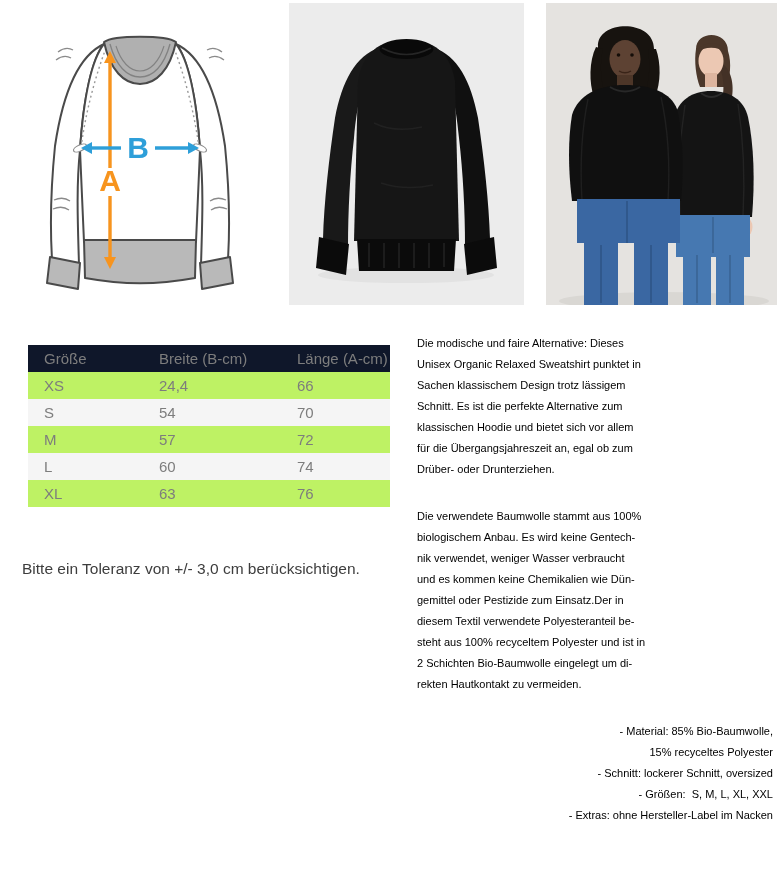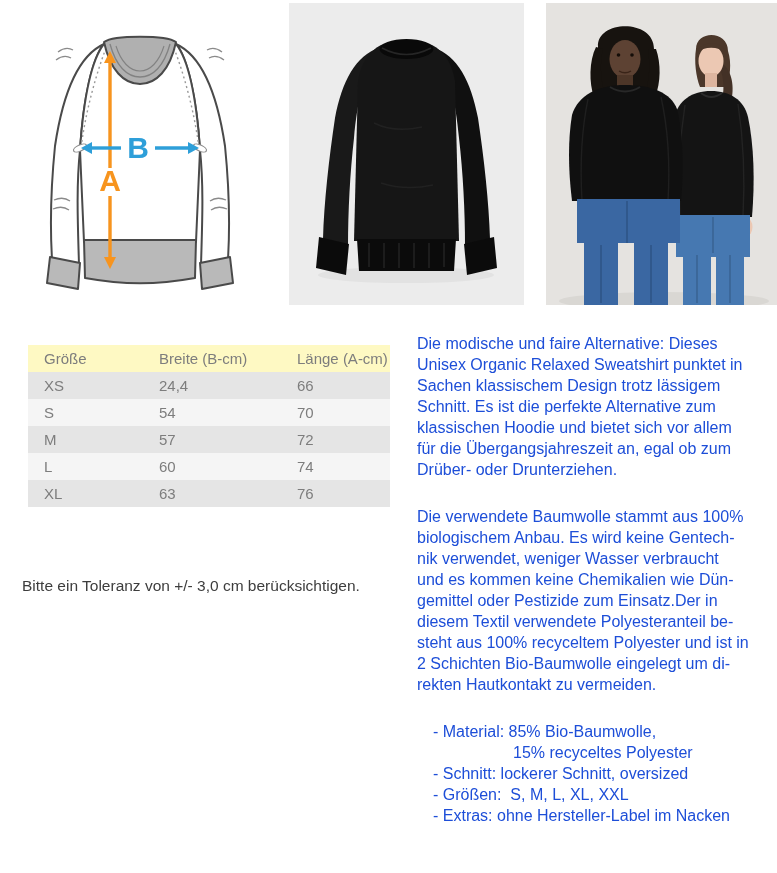--- a/index.html
+++ b/index.html
@@ -41,46 +41,46 @@
     font-weight: normal;
     text-align: left;
     padding: 5px 10px 5px 16px;
     height: 17px;
     white-space: nowrap;
     overflow: hidden;
   }
   .size-table col.c1 { width: 115px; }
   .size-table col.c2 { width: 138px; }
   .size-table col.c3 { width: 109px; }
-  .size-table tr.hdr   { background: #fef9c3; }
-  .size-table tr.alt   { background: #e5e5e5; padding-left: 16px; }
+  .size-table tr.hdr   { background: #0f172a; }
+  .size-table tr.alt   { background: #bef264; padding-left: 16px; }
   .size-table tr.plain { background: #f5f5f5; }
 
   
   .tolerance-note {
     position: absolute;
-    left: 22px; top: 577px;
+    left: 22px; top: 560px;
     font-size: 15.5px;
     color: #3d3d3d;
   }
 
   
   .description {
     position: absolute;
     left: 417px; top: 333px;
     width: 360px;
-    font-size: 16px;
+    font-size: 11px;
     line-height: 21px;
-    color: #1d4ed8;
+    color: #000000;
   }
   .para {
     margin: 0 0 26px 0;
     white-space: pre-wrap;
   }
-  .bullet-list { margin: 16px; }
+  .bullet-list { margin: 4px; text-align: right; }
   .bullet-line { white-space: pre-wrap; }
 </style>
 </head>
 <body>
 
 <div class="page">
 
   <div class="img-box img-diagram">
     <svg viewBox="0 0 228 268" aria-hidden="true">
 

